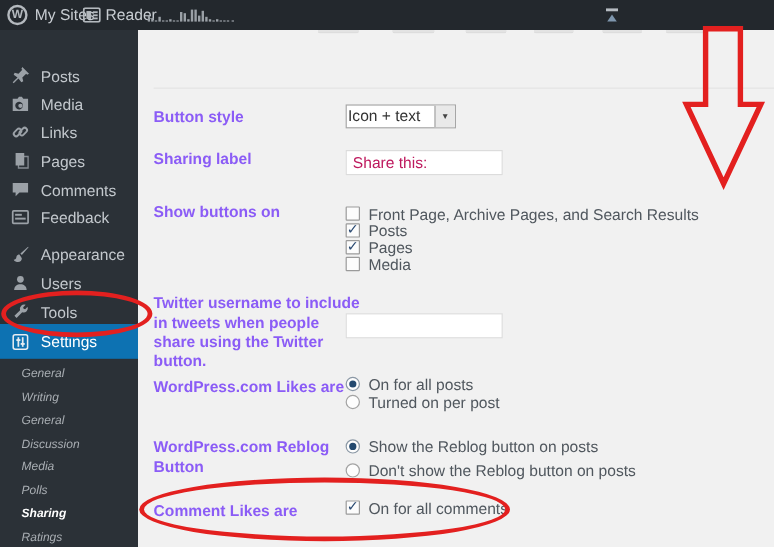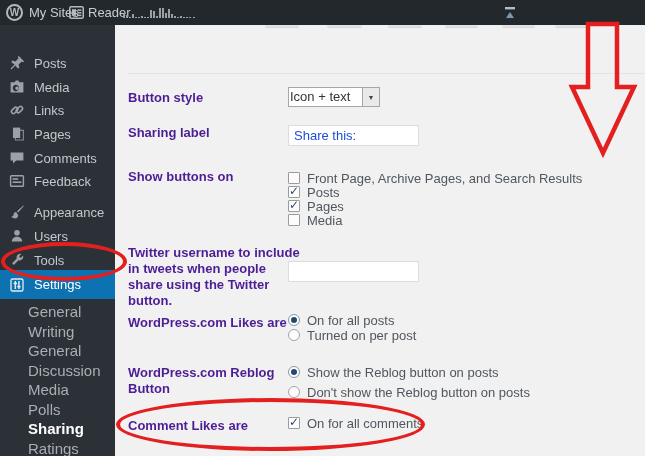--- a/index.html
+++ b/index.html
@@ -18,42 +18,42 @@
   #sparkline { position:absolute; left:123px; top:6px; }
   #upload-ic { position:absolute; left:503px; top:5px; }
 
   
   #sidebar { position:absolute; left:0; top:25px; width:115px; height:431px; background:#2b3137; z-index:1; }
   .menu-item { position:absolute; left:0; width:115px; height:24px; display:flex; align-items:center; color:#c3c8cd; font-size:13px; cursor:pointer; }
   .menu-item .mi-icon { position:absolute; left:9px; top:50%; transform:translateY(-50%); width:16px; height:16px; }
   .menu-item .mi-label { position:absolute; left:34px; }
   .menu-item.active { background:#0d72b2; color:#fff; height:29px; }
   #submenu { position:absolute; left:0; top:277px; width:115px; }
-  .sub-item { height:19.5px; line-height:19.5px; padding-left:28px; font-size:15px; color:#a9aeb3; cursor:pointer; }
+  .sub-item { height:19.5px; line-height:19.5px; padding-left:18px; font-size:10px; color:#a9aeb3; cursor:pointer;font-style:italic; }
   .sub-item.current { color:#fff; font-weight:bold; }
 
   
   #content { position:absolute; left:115px; top:25px; width:530px; height:431px; background:#f1f1f1; }
   .btn-stub { position:absolute; top:0; height:3px; background:#e3e3e3; border-bottom:1px solid #d7d7d7; border-radius:0 0 2px 2px; }
   #divider { position:absolute; left:13px; top:48px; width:517px; height:1px; background:#e4e4e4; }
 
-  .form-label { position:absolute; left:13px; font-size:13px; font-weight:bold; color:#4c1d95; line-height:16px; }
+  .form-label { position:absolute; left:13px; font-size:13px; font-weight:bold; color:#8b5cf6; line-height:16px; }
   .opt-row { position:absolute; left:173px; height:14px; display:flex; align-items:center; }
   .opt-label { font-size:13px; color:#50575e; margin-left:7px; white-space:nowrap; }
 
   .cb { width:12px; height:12px; background:#fcfcfc; border:1px solid #9b9b9b; border-radius:1px; position:relative; flex:0 0 auto; cursor:pointer; }
   .cb .tick { display:none; position:absolute; left:0px; top:-3px; font-size:12px; font-weight:bold; color:#2a4a72; }
   .cb.on .tick { display:block; }
 
   .rd { width:12px; height:12px; background:#fdfdfd; border:1px solid #a3a3a3; border-radius:50%; position:relative; flex:0 0 auto; cursor:pointer; }
   .rd .dot { display:none; position:absolute; left:2px; top:2px; width:6px; height:6px; border-radius:50%; background:#23496f; }
   .rd.on { border-color:#8b98a5; }
   .rd.on .dot { display:block; }
 
-  .txt-input { position:absolute; left:173px; width:131px; height:21px; background:#fff; border:1px solid #dcdcdc; font-family:inherit; font-size:13px; color:#1d4ed8; padding:0 5px; }
+  .txt-input { position:absolute; left:173px; width:131px; height:21px; background:#fff; border:1px solid #dcdcdc; font-family:inherit; font-size:13px; color:#be185d; padding:0 5px; }
 
   #select-box { position:absolute; left:173px; top:62px; width:92px; height:20px; border:1px solid #a6a6a6; background:#fff; display:flex; cursor:pointer; }
   #select-box .sel-text { flex:1; font-size:13px; color:#333; line-height:18px; padding-left:1px; overflow:hidden; white-space:nowrap; }
   #select-box .sel-arrow { width:17px; background:#e9e9e9; border-left:1px solid #a6a6a6; display:flex; align-items:center; justify-content:center; font-size:7px; color:#444; }
 
   
   .red-oval { position:absolute; border:4px solid #e3201f; border-radius:50%; z-index:10; pointer-events:none; }
   #oval-settings { left:1px; top:242px; width:126px; height:39px; }
   #oval-comment-likes { left:116px; top:398px; width:309px; height:53px; }
   #red-arrow { position:absolute; left:565px; top:20px; z-index:9; pointer-events:none; }

